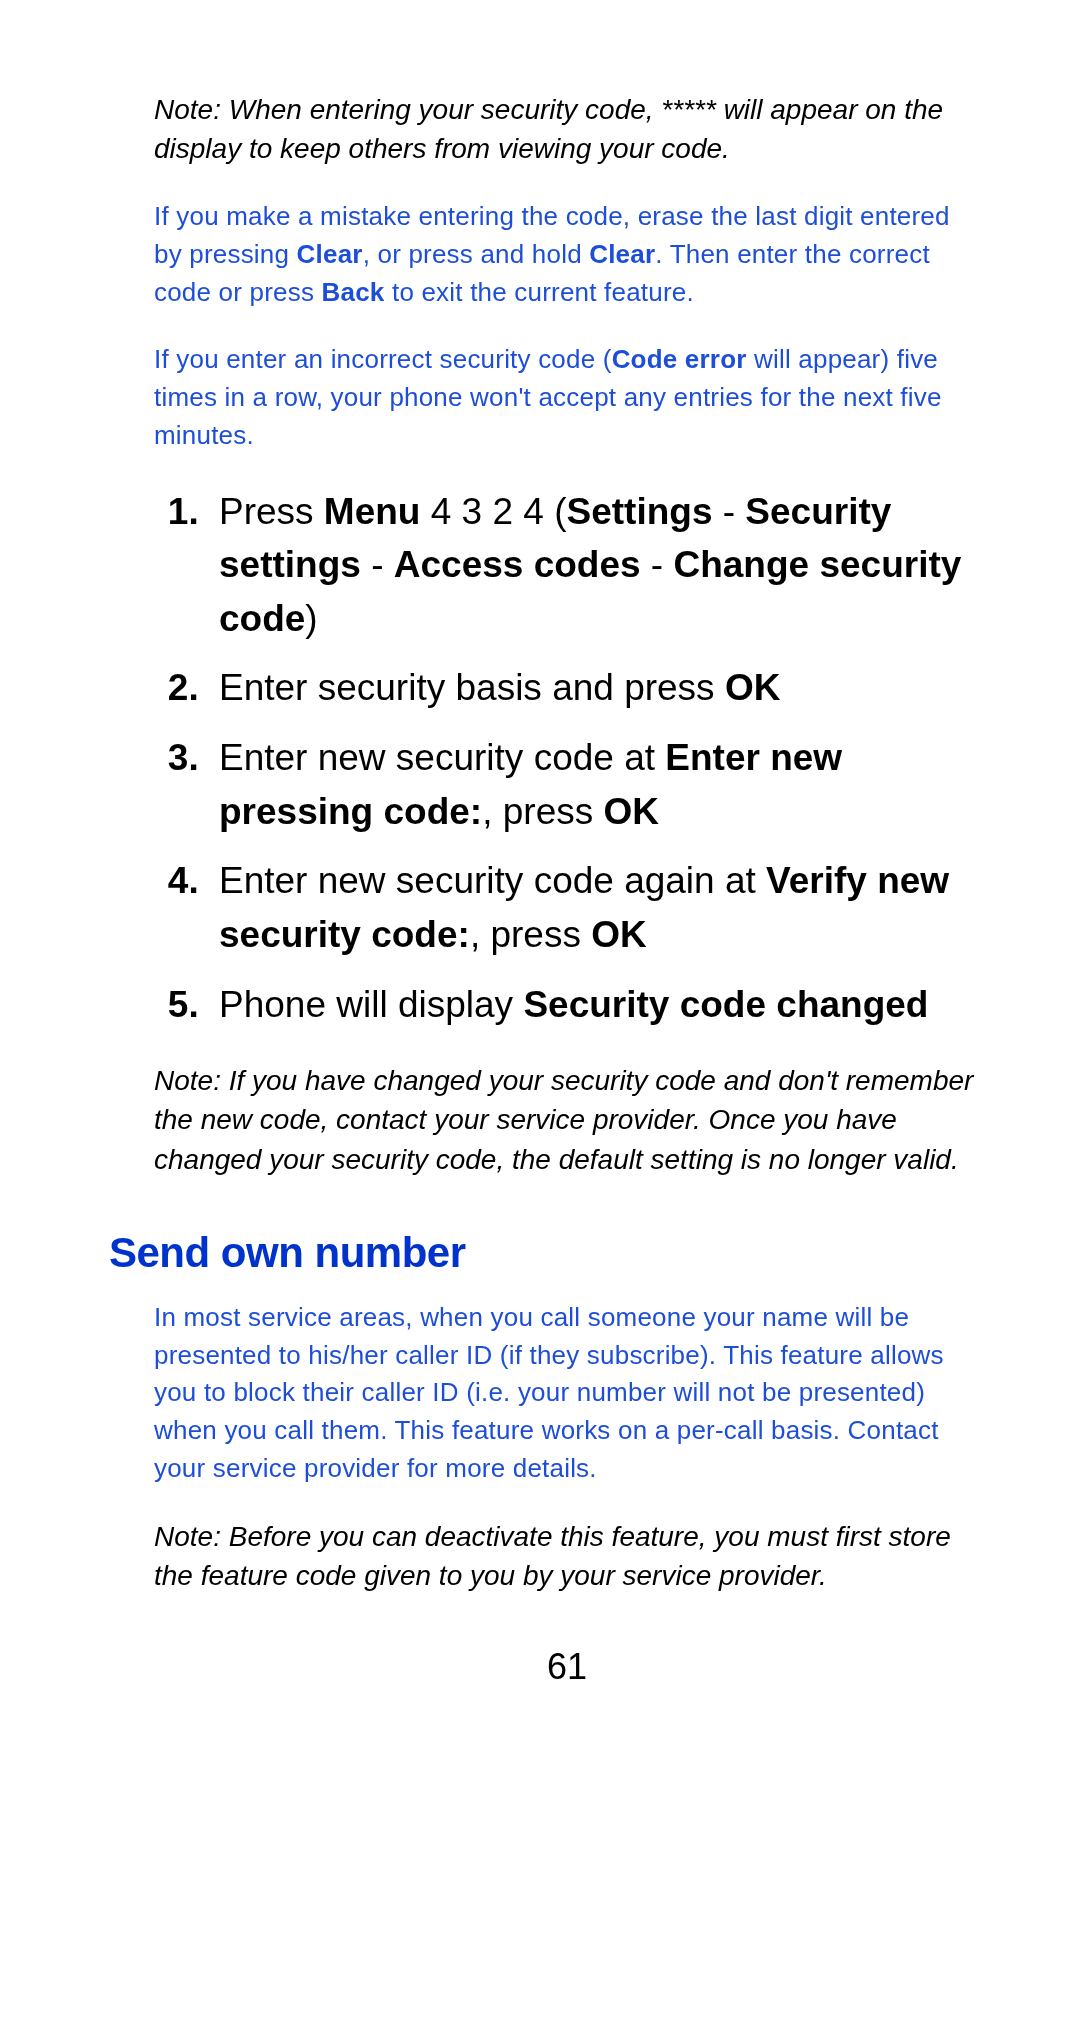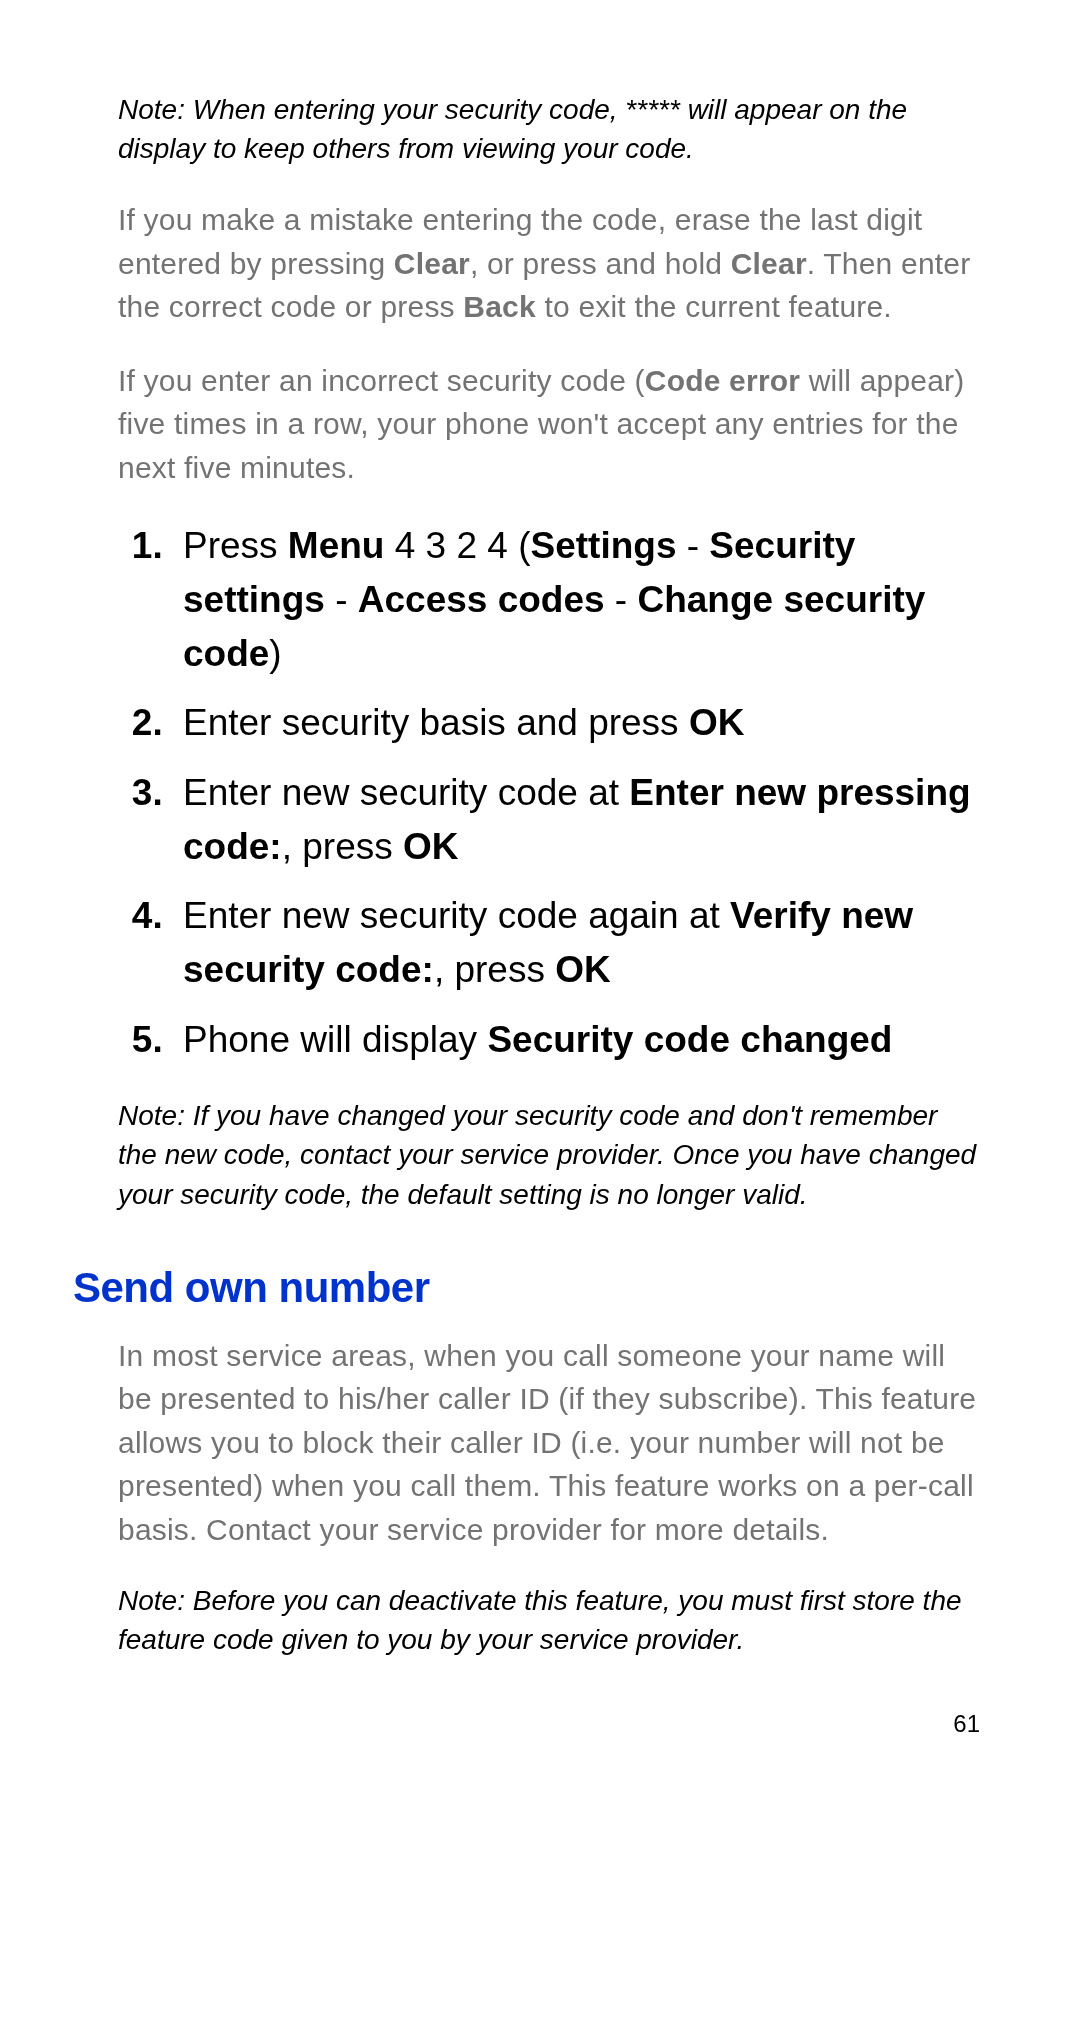--- a/index.html
+++ b/index.html
@@ -6,33 +6,34 @@
     margin: 0;
     padding: 0;
     background: #ffffff;
     font-family: Helvetica, Arial, sans-serif;
     color: #000000;
     width: 1080px;
   }
   .page {
     padding: 90px 100px 60px 118px;
     box-sizing: border-box;
+    margin-left: 36px;
   }
   .note {
     font-style: italic;
     font-size: 28px;
     line-height: 1.4;
     margin-bottom: 30px;
     color: #000;
   }
   .para {
-    font-size: 30px;
+    font-size: 26px;
     line-height: 1.45;
     margin-bottom: 30px;
-    color: #737373;
+    color: #1d4ed8;
     letter-spacing: 0.2px;
   }
   .sub-heading {
     font-weight: bold;
     font-size: 30px;
     margin-top: 40px;
     margin-bottom: 22px;
     color: #000;
     letter-spacing: -0.3px;
   }
@@ -56,22 +57,22 @@
   .section-heading {
     color: #0033cc;
     font-weight: bold;
     font-size: 42px;
     margin-top: 50px;
     margin-bottom: 22px;
     margin-left: -45px;
     letter-spacing: -0.5px;
   }
   .page-num {
-    text-align: right;
-    font-size: 24px;
+    text-align: center;
+    font-size: 36px;
     margin-top: 50px;
   }
 </style>
 </head>
 <body>
 
 <div class="page">
 
   <div class="note">Note: When entering your security code, ***** will appear on the display to keep others from viewing your code.</div>
 

